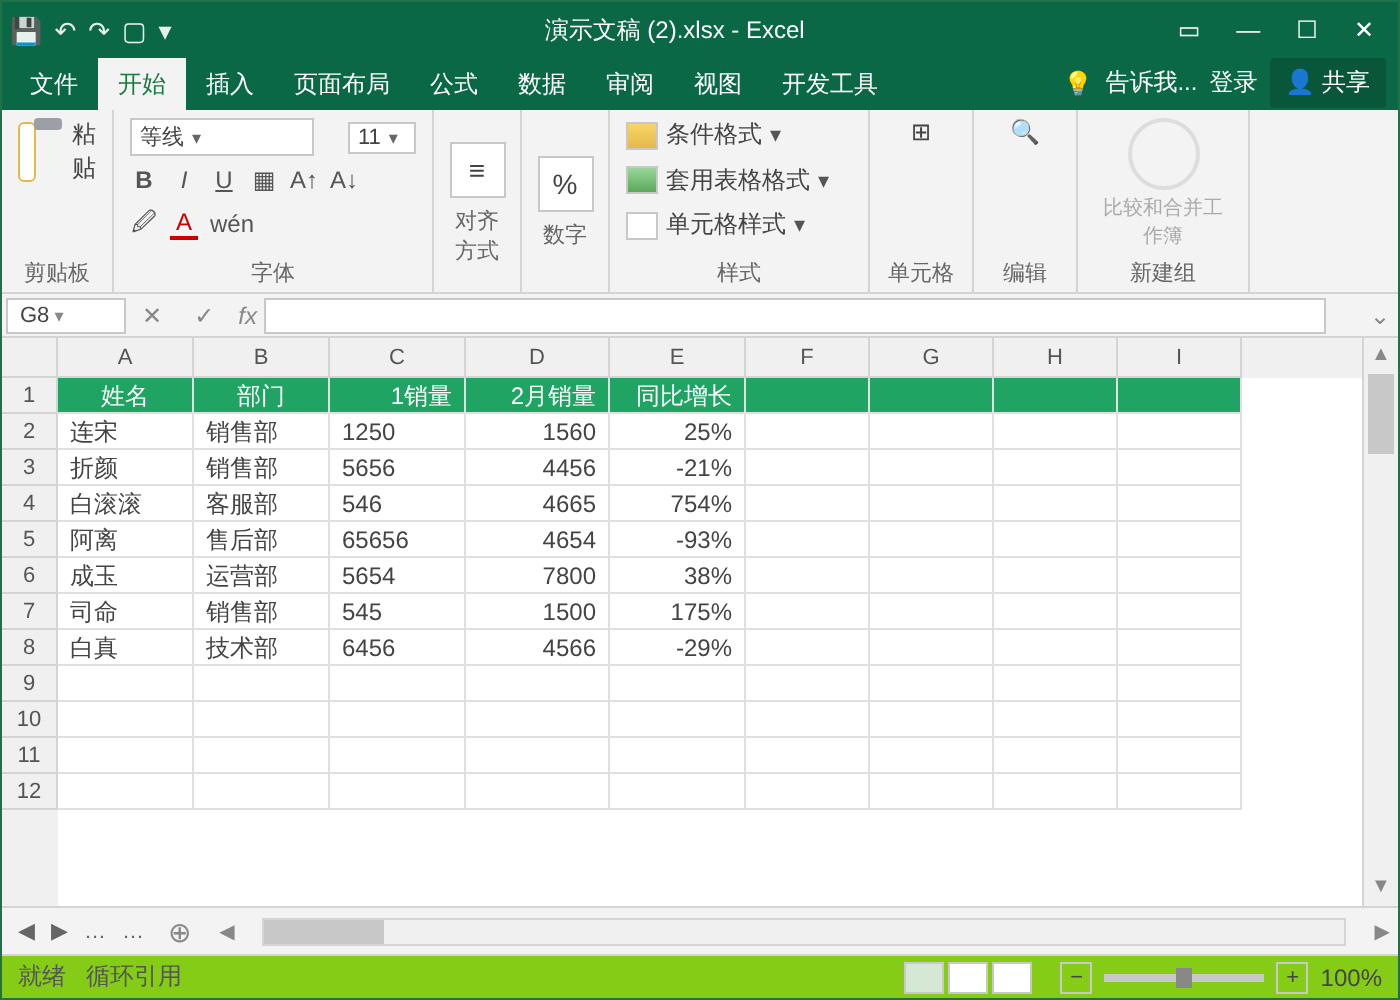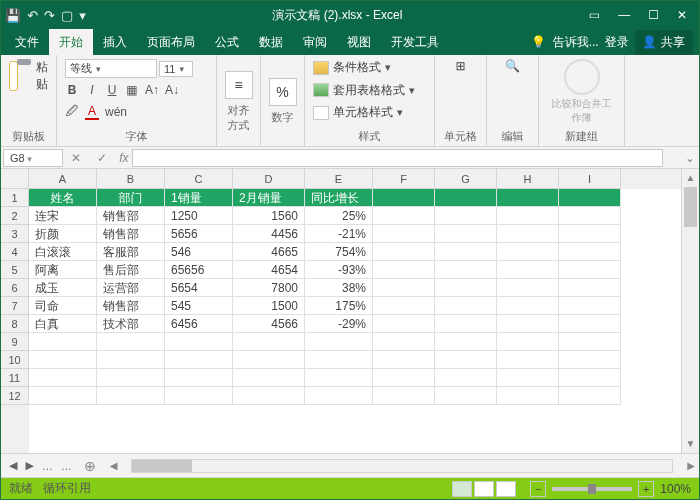--- a/index.html
+++ b/index.html
@@ -3,35 +3,35 @@
 <meta charset="utf-8">
 <style>
 *{box-sizing:border-box;margin:0;padding:0;font-family:"Microsoft YaHei","Segoe UI",sans-serif;font-size:12px;color:#444}
 body{width:700px;height:500px;background:#fff;overflow:hidden;display:flex;flex-direction:column;border:1px solid #207245}
 .titlebar{height:28px;background:#0a6847;display:flex;align-items:center;padding:0 4px;gap:2px}
 .titlebar .qat{display:flex;gap:6px;align-items:center}
 .titlebar .qat span{color:#fff;opacity:.9;font-size:13px}
 .titlebar .title{flex:1;text-align:center;color:#fff;font-size:12px}
 .titlebar .winbtn{display:flex;gap:18px;padding-right:8px}
 .titlebar .winbtn span{color:#fff;font-size:12px}
-.tabs{height:26px;background:#0a6847;display:flex;align-items:center;padding-left:4px}
+.tabs{height:26px;background:#0a6847;display:flex;align-items:flex-start;padding-left:4px}
 .tab{padding:5px 10px;color:#fff;font-size:12px;cursor:pointer}
 .tab.active{background:#f3f3f3;color:#1a7a3f}
 .tabs .right{margin-left:auto;display:flex;align-items:center;gap:6px;padding-right:6px}
 .tabs .right span{color:#fff;font-size:12px}
 .share{background:#09573b;padding:4px 8px;border-radius:2px}
 .ribbon{height:92px;background:#f3f3f3;display:flex;border-bottom:1px solid #d4d4d4}
 .grp{border-right:1px solid #d4d4d4;padding:4px 8px 2px;display:flex;flex-direction:column;justify-content:space-between}
 .grp .lbl{text-align:center;font-size:11px;color:#666;padding-top:2px}
 .clip{width:56px}
 .clip .paste{display:flex;flex-direction:row;align-items:center;gap:18px}
 .clipicon{width:30px;height:30px;background:#fff;border:1px solid #e5b84a;border-radius:3px;position:relative}
 .clipicon:before{content:"";position:absolute;top:-3px;left:7px;width:14px;height:6px;background:#9aa0a6;border-radius:2px}
 .font{width:160px}
-.ftop{display:flex;gap:2px;align-items:center;margin-bottom:4px}
+.ftop{display:flex;gap:17px;align-items:center;margin-bottom:4px}
 .sel{background:#fff;border:1px solid #c8c8c8;padding:1px 4px;font-size:11px;display:flex;align-items:center;gap:4px}
 .sel:after{content:"▾";font-size:9px;color:#666}
 .frow{display:flex;gap:6px;align-items:center;margin-bottom:3px}
 .fbtn{font-size:12px;min-width:14px;text-align:center;color:#555}
 .big{width:44px;display:flex;flex-direction:column;align-items:center;justify-content:center;gap:2px}
 .big .icn{width:28px;height:28px;background:#fff;border:1px solid #c8c8c8;display:flex;align-items:center;justify-content:center;font-size:14px}
 .styles{width:130px}
 .srow{display:flex;align-items:center;gap:4px;margin-bottom:2px;font-size:11px;color:#555}
 .srow .si{width:16px;height:14px;background:linear-gradient(#f8d568,#e5b84a);border:1px solid #c8c8c8}
 .srow .si2{background:linear-gradient(#9ad69a,#5aa85a)}
@@ -52,21 +52,21 @@
 .colhdrs{position:absolute;top:0;left:28px;right:18px;height:20px;display:flex;background:#f0f0f0;z-index:2}
 .ch{border-right:1px solid #d4d4d4;border-bottom:1px solid #d4d4d4;text-align:center;line-height:20px;font-size:11px;color:#555}
 .rowhdrs{position:absolute;top:20px;left:0;width:28px;bottom:0;background:#f0f0f0}
 .rh{height:18px;border-right:1px solid #d4d4d4;border-bottom:1px solid #d4d4d4;text-align:center;line-height:18px;font-size:11px;color:#555}
 .cells-area{position:absolute;top:20px;left:28px;right:18px;bottom:0;background:#fff}
 .row{display:flex;height:18px}
 .cell{border-right:1px solid #e0e0e0;border-bottom:1px solid #e0e0e0;padding:0 6px;line-height:18px;font-size:12px;overflow:hidden;white-space:nowrap}
 .row.hdr .cell{background:#1fa463;color:#fff;text-align:center;font-size:12px}
 .cell.c0{width:68px}.cell.c1{width:68px}.cell.c2{width:68px;text-align:left}.cell.c3{width:72px;text-align:right}.cell.c4{width:68px;text-align:right}
 .cell.c5,.cell.c6,.cell.c7,.cell.c8,.cell.c9{width:62px}
-.row.hdr .cell.c2,.row.hdr .cell.c3,.row.hdr .cell.c4{text-align:left}
+.row.hdr .cell.c2,.row.hdr .cell.c3,.row.hdr .cell.c4{text-align:right}
 .vscroll{position:absolute;top:0;right:0;width:18px;bottom:0;background:#f0f0f0;border-left:1px solid #d4d4d4}
 .vscroll .vbtn{height:18px;text-align:center;line-height:18px;color:#888;font-size:10px}
 .vscroll .track{position:absolute;top:18px;bottom:18px;left:0;right:0}
 .vscroll .thumb{position:absolute;top:0;left:2px;right:2px;height:40px;background:#c8c8c8}
 .sheettabs{height:24px;background:#f3f3f3;display:flex;align-items:center;border-top:1px solid #d4d4d4;padding:0 4px}
 .navbtn{padding:0 4px;color:#666;font-size:11px}
 .stab{padding:3px 12px;border:1px solid #c8c8c8;border-bottom:none;background:#f0f0f0;margin-right:-1px;font-size:11px;position:relative;top:1px}
 .stab.active{background:#fff;color:#1a7a3f}
 .addsheet{padding:0 8px;color:#888;font-size:14px}
 .hsb{flex:1;display:flex;align-items:center;margin-left:6px}

